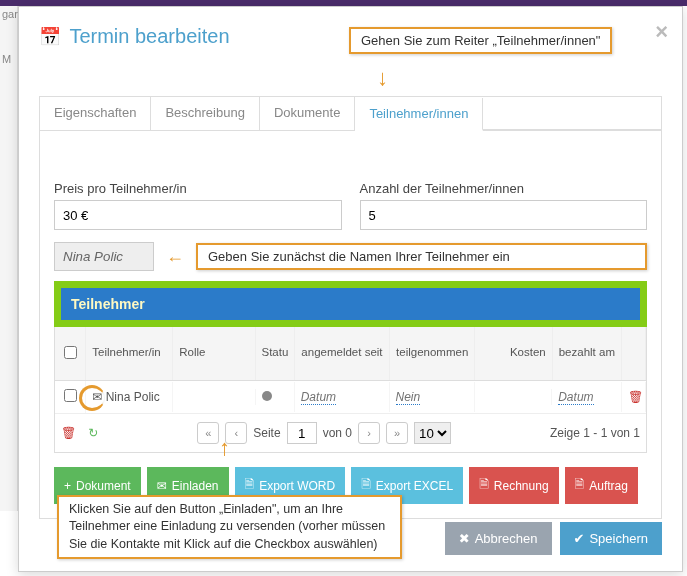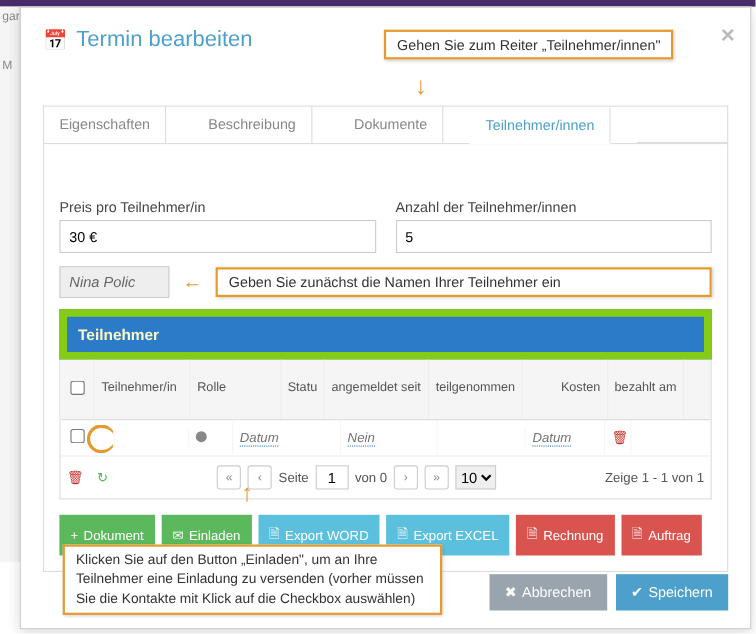--- a/index.html
+++ b/index.html
@@ -7,21 +7,21 @@
 .topbar { background: #4a2c6b; height: 6px; }
 .sidebar-stub { position: absolute; left: 0; top: 6px; width: 18px; height: 505px; background: #f5f5f5; border-right: 1px solid #ddd; }
 .sidebar-stub span { font-size: 11px; color: #888; padding-left: 2px; }
 .modal { position: absolute; left: 18px; top: 6px; right: 4px; bottom: 4px; background: #fff; border: 1px solid #ccc; box-shadow: 0 3px 12px rgba(0,0,0,0.15); padding: 18px 20px 14px 20px; }
 .modal-close { position: absolute; top: 12px; right: 14px; font-size: 22px; color: #bbb; cursor: pointer; font-weight: bold; }
 .modal-title { color: #4da0cc; font-size: 20px; font-weight: normal; display: flex; align-items: center; gap: 8px; margin-bottom: 18px; }
 .modal-title .cal-icon { color: #4da0cc; font-size: 18px; }
 .callout { background: #fff; border: 2px solid #e59a2e; padding: 4px 10px; font-size: 13px; color: #333; box-shadow: 1px 1px 3px rgba(0,0,0,0.2); position: absolute; z-index: 20; }
 .callout1 { top: 20px; left: 330px; }
 .arrow-down { position: absolute; top: 58px; left: 358px; color: #e59a2e; font-size: 22px; z-index: 20; }
-.tabs { display: flex; border: 1px solid #ddd; border-bottom: none; margin-top: 48px; gap: 24px; }
+.tabs { display: flex; border: 1px solid #ddd; border-bottom: none; margin-top: 48px; }
 .tab { padding: 8px 14px; border-right: 1px solid #ddd; color: #888; cursor: pointer; font-size: 13px; }
 .tab.active { color: #4da0cc; border-bottom: 2px solid #fff; position: relative; top: 1px; background: #fff; }
 .tab-filler { flex: 1; border-bottom: 1px solid #ddd; }
 .panel { border: 1px solid #ddd; border-top: 1px solid #ddd; padding: 14px; }
 .form-row { display: flex; gap: 18px; margin-bottom: 12px; margin-top: 36px; }
 .form-col { flex: 1; display: flex; flex-direction: column; gap: 4px; }
 .form-col label { font-size: 13px; color: #444; }
 .input { border: 1px solid #ccc; padding: 6px 8px; font-size: 13px; height: 30px; }
 .name-row { display: flex; gap: 8px; align-items: center; margin-bottom: 10px; position: relative; }
 .name-input { width: 100px; background: #eee; border: 1px solid #ccc; padding: 6px 8px; color: #666; font-style: italic; }
@@ -119,20 +119,21 @@
         <div class="col-status">Statu</div>
         <div class="col-date1">angemeldet seit</div>
         <div class="col-teil">teilgenommen</div>
         <div class="col-kosten">Kosten</div>
         <div class="col-bez">bezahlt am</div>
         <div class="col-del"></div>
       </div>
       <div class="trow">
         <div class="cb-highlight"></div>
         <div class="col-cb"><input type="checkbox" style=""></div>
+        <div class="col-name"><span>✉</span> <span>Nina Polic</span></div>
         <div class="col-role"></div>
         <div class="col-status"><span class="status-dot"></span></div>
         <div class="col-date1"><span class="ital">Datum</span></div>
         <div class="col-teil"><span class="ital">Nein</span></div>
         <div class="col-kosten"></div>
         <div class="col-bez"><span class="ital">Datum</span></div>
         <div class="col-del" style="color:#c9302c">🗑</div>
       </div>
       <div class="pager">
         <span class="del-icon">🗑</span>

